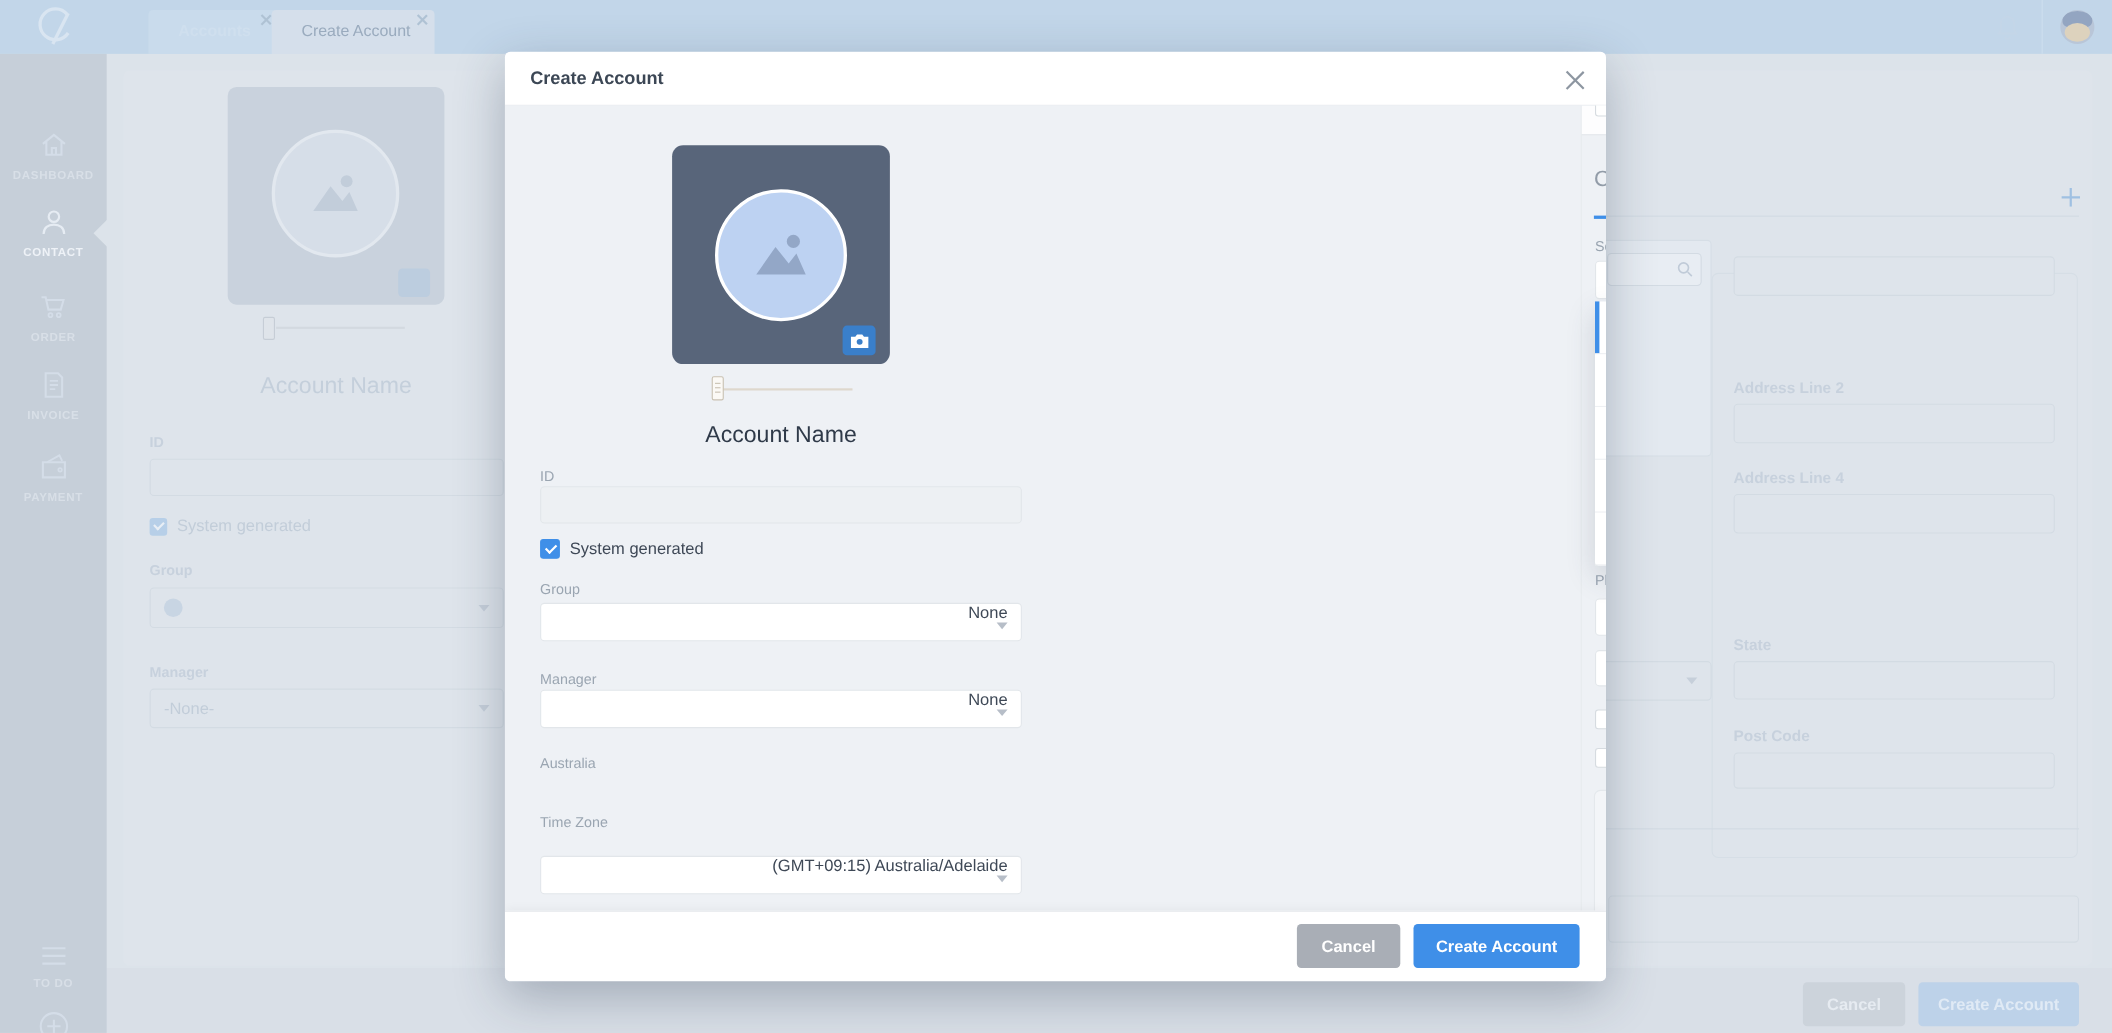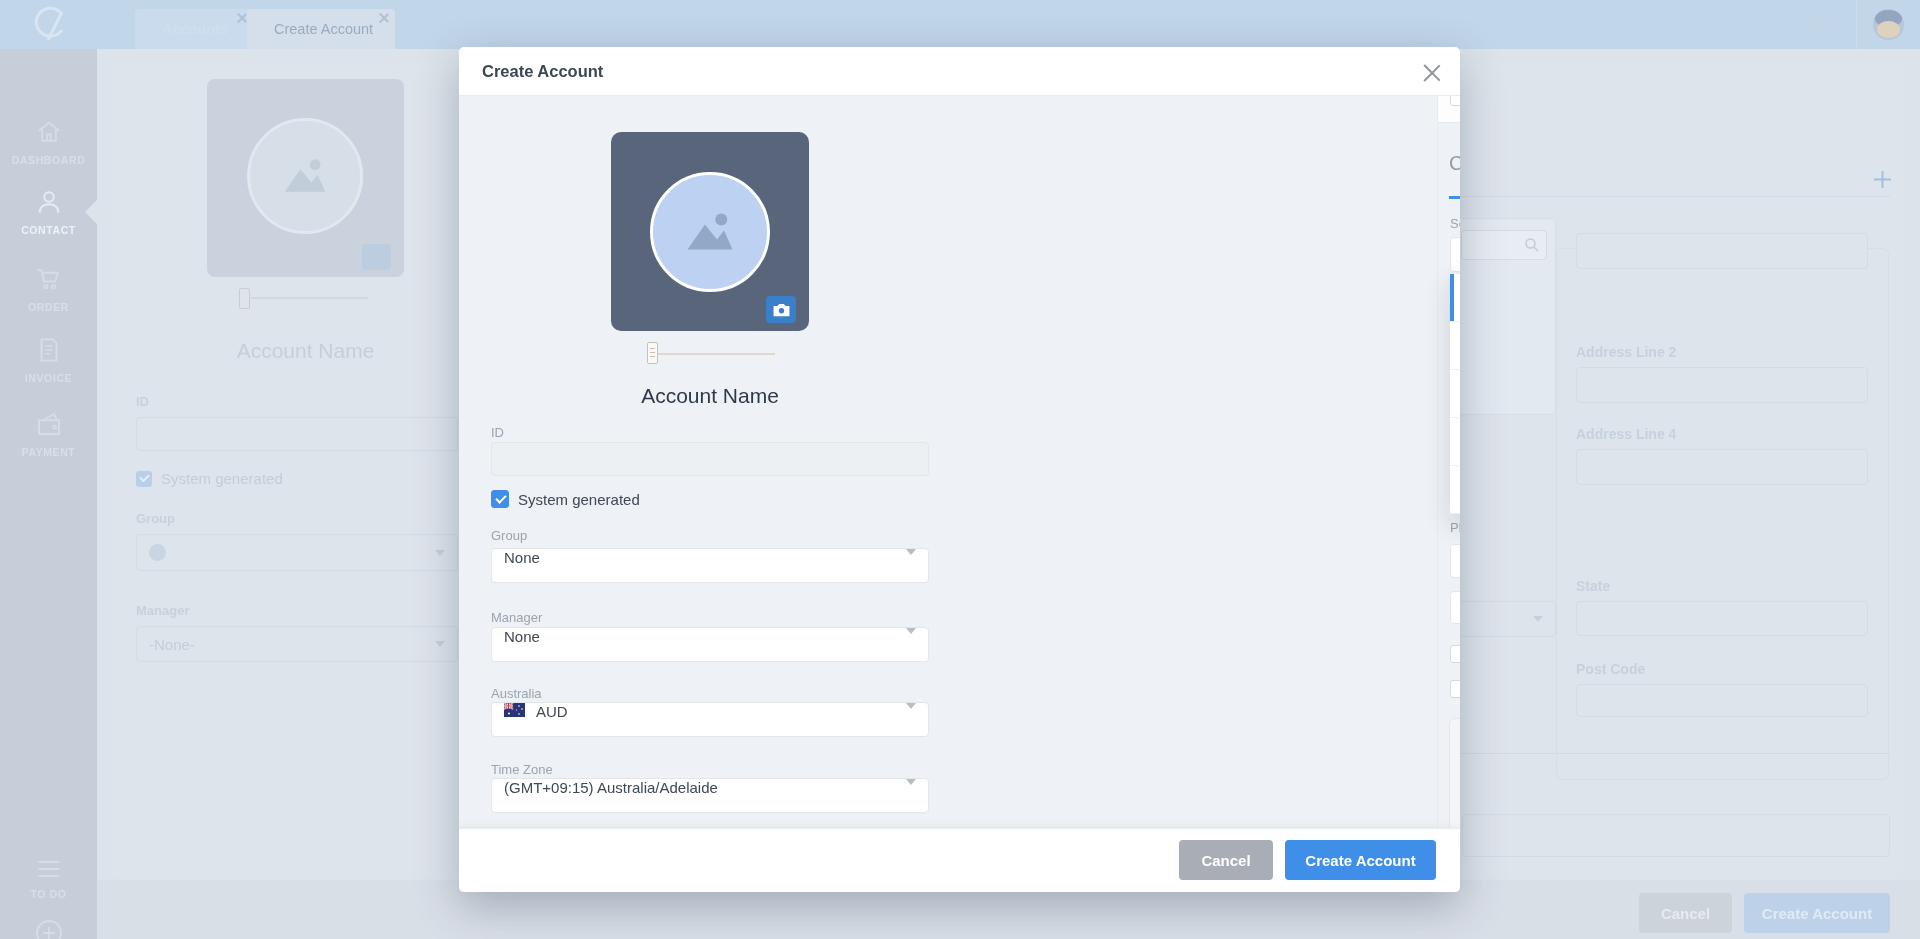--- a/index.html
+++ b/index.html
@@ -69,21 +69,21 @@
   .ava-circle { position:absolute; left:39px; top:40px; width:120px; height:120px; border-radius:50%; background:#bdd2f2; border:3px solid #fff; display:flex; align-items:center; justify-content:center; }
   .cam-btn { position:absolute; right:13px; bottom:8px; width:30px; height:27px; border-radius:4px; background:#3a7fca; display:flex; align-items:center; justify-content:center; cursor:pointer; }
   .slider-track { position:absolute; left:190px; top:257px; width:126px; height:2px; background:#ded8cd; }
   .slider-handle { position:absolute; left:188px; top:246px; width:11px; height:22px; background:#fbf9f5; border:1px solid #c9c1b2; border-radius:2px; cursor:pointer; }
   .slider-handle:before { content:""; position:absolute; left:2px; top:5px; width:5px; height:1px; background:#c9c1b2; box-shadow:0 4px 0 #c9c1b2, 0 8px 0 #c9c1b2; }
   .acct-name { position:absolute; left:32px; top:288px; width:438px; text-align:center; font-size:21px; color:#2f3a49; }
   .fld-label { position:absolute; font-size:13px; color:#9aa5b1; }
   .txt-input { position:absolute; height:34px; border:1px solid #e2e6ea; border-radius:4px; background:#fff; font-family:inherit; font-size:15px; color:#3e4856; padding:0 12px; outline:none; }
   .txt-input::placeholder { color:#c3cad2; }
   .txt-input.disabled { background:#edf0f3; }
-  .sel { position:absolute; height:35px; border:1px solid #e2e6ea; border-radius:4px; background:#fff; display:flex; align-items:flex-start; padding:0 12px; font-size:15px; color:#3e4856; cursor:pointer; }
+  .sel { position:absolute; height:35px; border:1px solid #e2e6ea; border-radius:4px; background:#fff; display:flex; align-items:flex-end; padding:0 12px; font-size:15px; color:#3e4856; cursor:pointer;flex-direction:column; }
   .cb { width:18px; height:18px; border:1px solid #d6dbe0; border-radius:3px; background:#fff; flex:none; position:relative; cursor:pointer; }
   .cb.checked { background:#3f8fe8; border-color:#3f8fe8; }
   .cb.checked:after { content:""; position:absolute; left:4px; top:4px; width:8px; height:4px; border-left:2px solid #fff; border-bottom:2px solid #fff; transform:rotate(-45deg); }
   .cb-row { position:absolute; display:flex; align-items:center; gap:9px; font-size:15px; color:#3e4856; }
   .flag { width:21px; height:14px; margin-right:11px; flex:none; }
 
   
   .pane-right { position:absolute; left:978px; top:0; width:482px; height:732px; border-left:1px solid #e7eaee; }
   .note-row { position:absolute; left:0; top:0; width:482px; height:26px; background:#fdfdfe; }
   .note-row .cb { position:absolute; left:12px; top:-7px; width:17px; height:17px; }
@@ -294,38 +294,22 @@
           <span class="chev"></span>
       </div>
 
       <div class="fld-label" style="left:32px; top:514px">Manager</div>
       <div class="sel" style="left:32px; top:531px; width:438px">
         <span>None</span>
           <span class="chev"></span>
       </div>
 
       <div class="fld-label" style="left:32px; top:590px">Australia</div>
-      <div class="sel" style="left:32px; top:606px; width:438px">
-        <svg class="flag" viewBox="0 0 21 14">
-          <rect width="21" height="14" fill="#2a3577"></rect>
-          <path d="M0 0 L9 6 M9 0 L0 6" stroke="#fff" stroke-width="1.6"></path>
-          <path d="M0 0 L9 6 M9 0 L0 6" stroke="#c43b4b" stroke-width="0.7"></path>
-          <path d="M4.5 0 V6 M0 3 H9" stroke="#fff" stroke-width="2"></path>
-          <path d="M4.5 0 V6 M0 3 H9" stroke="#c43b4b" stroke-width="1"></path>
-          <circle cx="5" cy="10.5" r="1" fill="#fff"></circle>
-            <circle cx="15" cy="3" r="0.8" fill="#fff"></circle>
-          <circle cx="18" cy="6" r="0.8" fill="#fff"></circle>
-            <circle cx="15" cy="11" r="0.8" fill="#fff"></circle>
-            <circle cx="12.5" cy="7" r="0.6" fill="#fff"></circle>
-        </svg>
-        <span>AUD</span>
-          <span class="chev"></span>
-      </div>
-
-      <div class="fld-label" style="left:32px; top:666px">Time Zone</div>
+
+      <div class="fld-label" style="left:32px; top:644px">Time Zone</div>
       <div class="sel" style="left:32px; top:682px; width:438px">
         <span>(GMT+09:15) Australia/Adelaide</span>
           <span class="chev"></span>
       </div>
     </div>
 
     <div class="pane-right">
       <div class="note-row">
         <span class="cb"></span>
 

